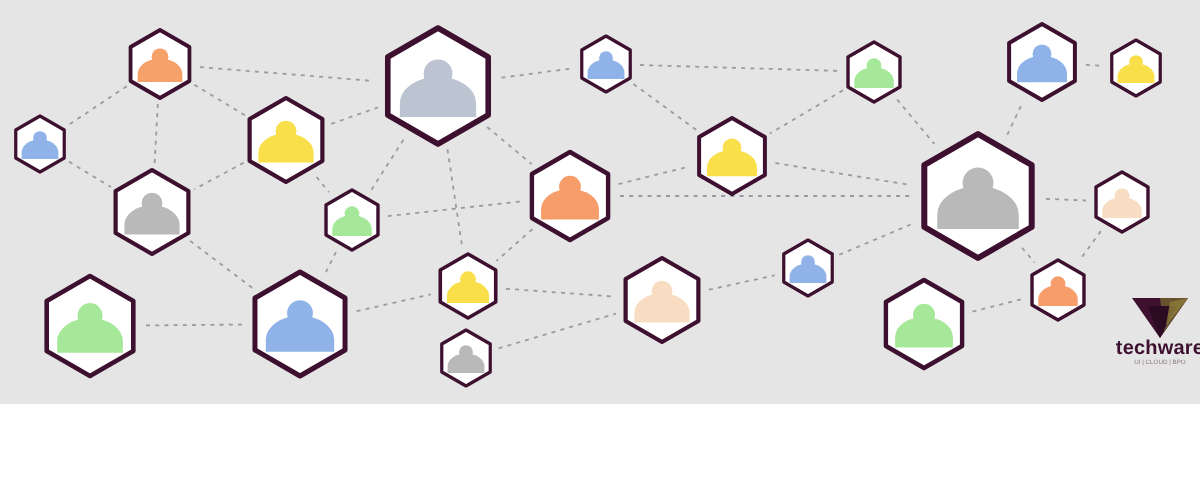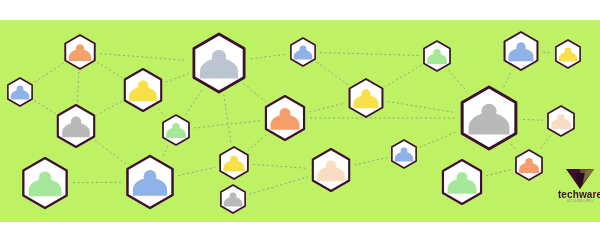--- a/index.html
+++ b/index.html
@@ -7,23 +7,22 @@
     padding: 0;
     background: #ffffff;
   }
   body {
     font-family: "Liberation Sans", sans-serif;
   }
   #canvas {
     position: relative;
     width: 600px;
     height: 202px;
-    background: #bef264;
+    background: #e5e5e5;
     overflow: hidden;
-    margin-top: 20px;
   }
   #net-svg {
     position: absolute;
     left: 0;
     top: 0;
     width: 600px;
     height: 202px;
     display: block;
   }
   .edge {

